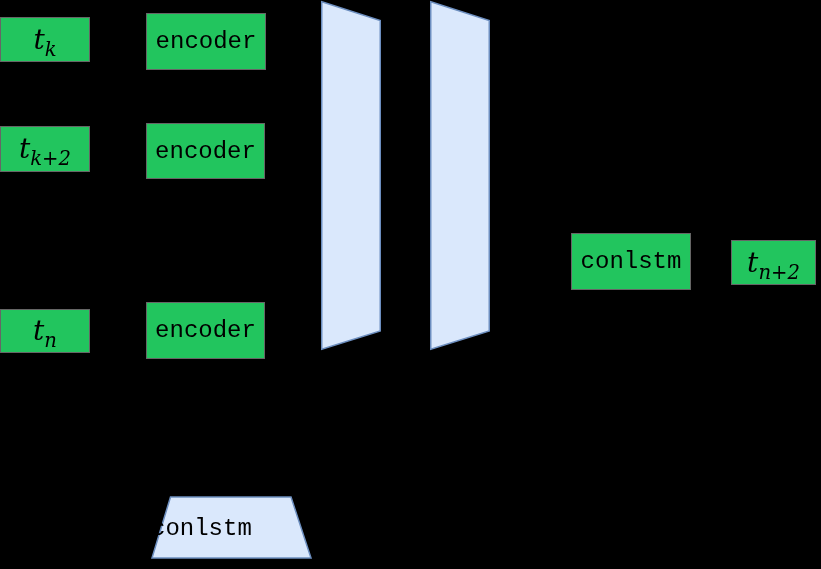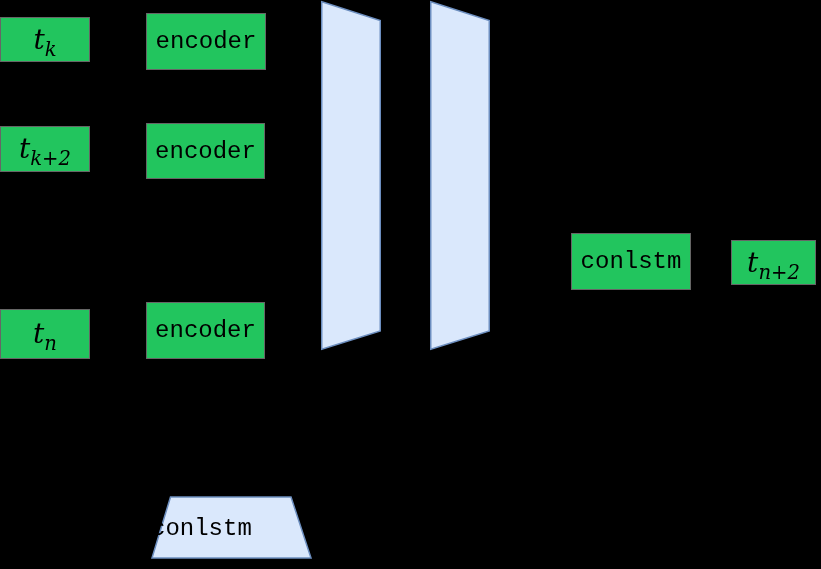--- a/index.html
+++ b/index.html
@@ -65,21 +65,21 @@
 <div id="canvas">
 
   <div class="white-box" style="left:0px; top:17px; width:90px; height:45px;">
     <span class="math"><i>t</i><sub>k</sub></span>
   </div>
 
   <div class="white-box" style="left:0px; top:126px; width:90px; height:46px;">
     <span class="math"><i>t</i><sub>k+2</sub></span>
   </div>
 
-  <div class="white-box" style="left:0px; top:309px; width:90px; height:50px;">
+  <div class="white-box" style="left:0px; top:309px; width:90px; height:44px;">
     <span class="math"><i>t</i><sub>n</sub></span>
   </div>
 
   <div class="white-box" style="left:146px; top:13px; width:120px; height:57px;">
     <span class="proc-label">encoder</span>
   </div>
 
   <div class="white-box" style="left:146px; top:123px; width:119px; height:56px;">
     <span class="proc-label">encoder</span>
   </div>

